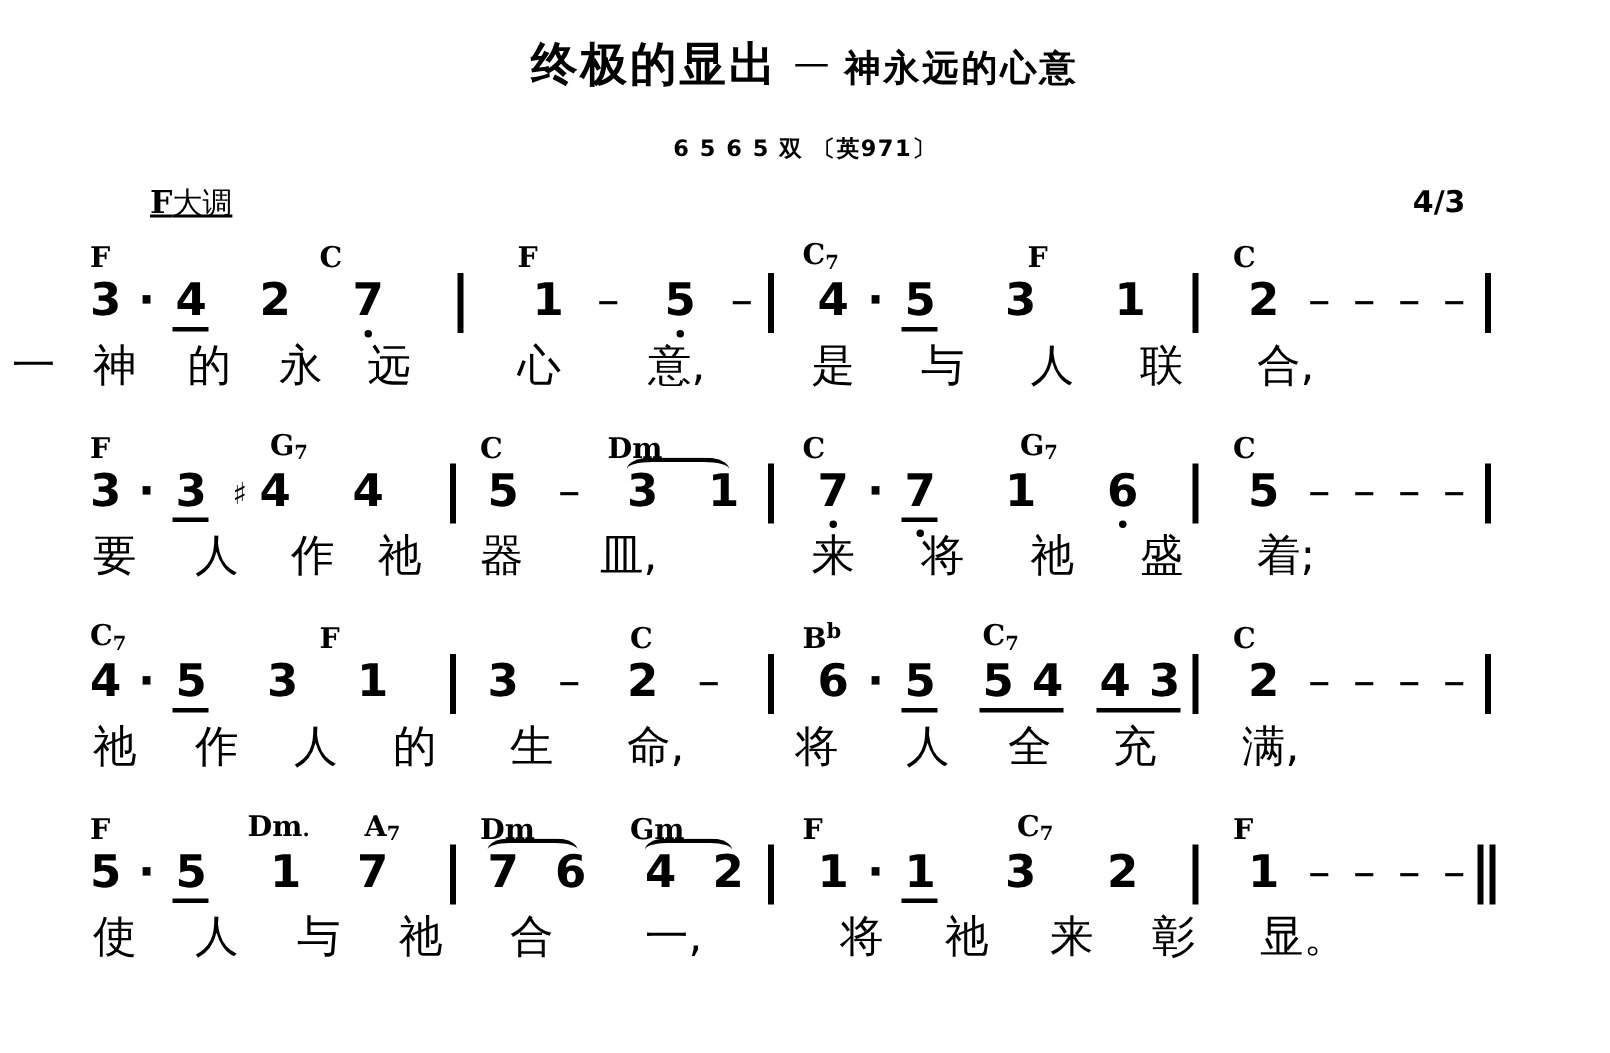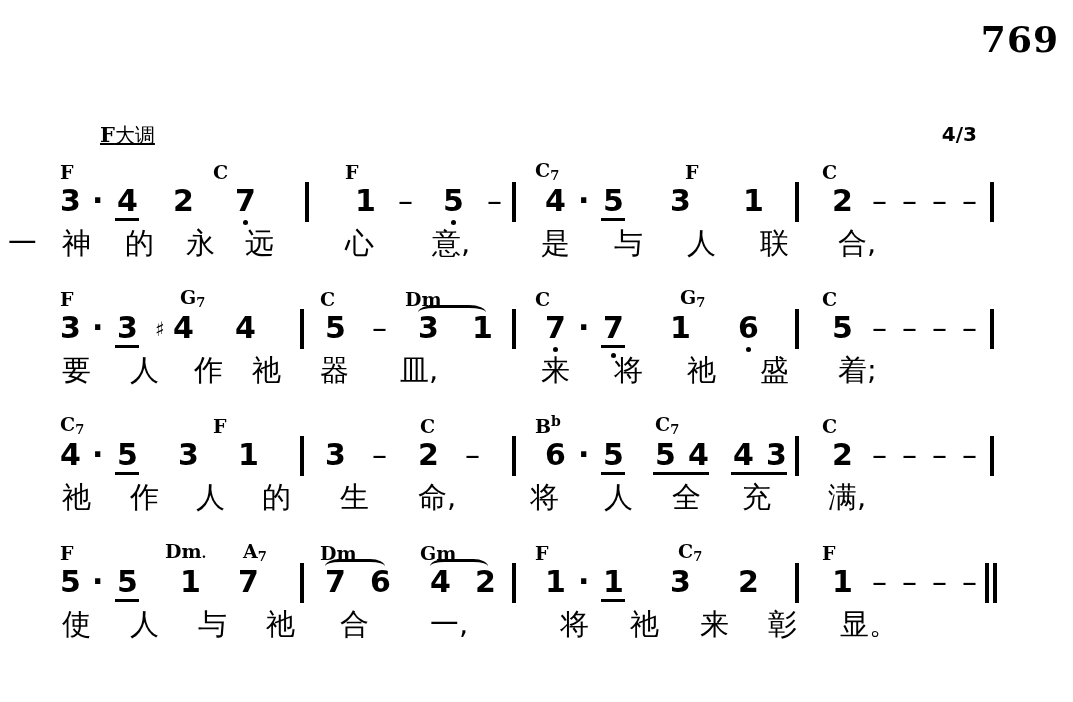--- a/index.html
+++ b/index.html
@@ -220,23 +220,31 @@
     line-height: 30px;
     top: 0;
     white-space: nowrap;
   }
 </style>
 </head>
 <body>
 
 <div class="page">
 
-  <div class="hymn-number">769</div>
-
-
+
+  <div class="title-row">
+    <span class="title-main">终极的显出</span>
+    <span class="title-dash">—</span>
+    <span class="title-sub">神永远的心意</span>
+  </div>
+
+  <div class="meter-row">
+    <span>6 5 6 5 双</span>
+    <span class="paren">〔英971〕</span>
+  </div>
 
   <div class="key-label">
     <b>F</b><span>大调</span>
   </div>
 
   <div class="time-sig">4/3</div>
 
   <div class="music" id="music">
       <div class="system">
         <div class="chords">

